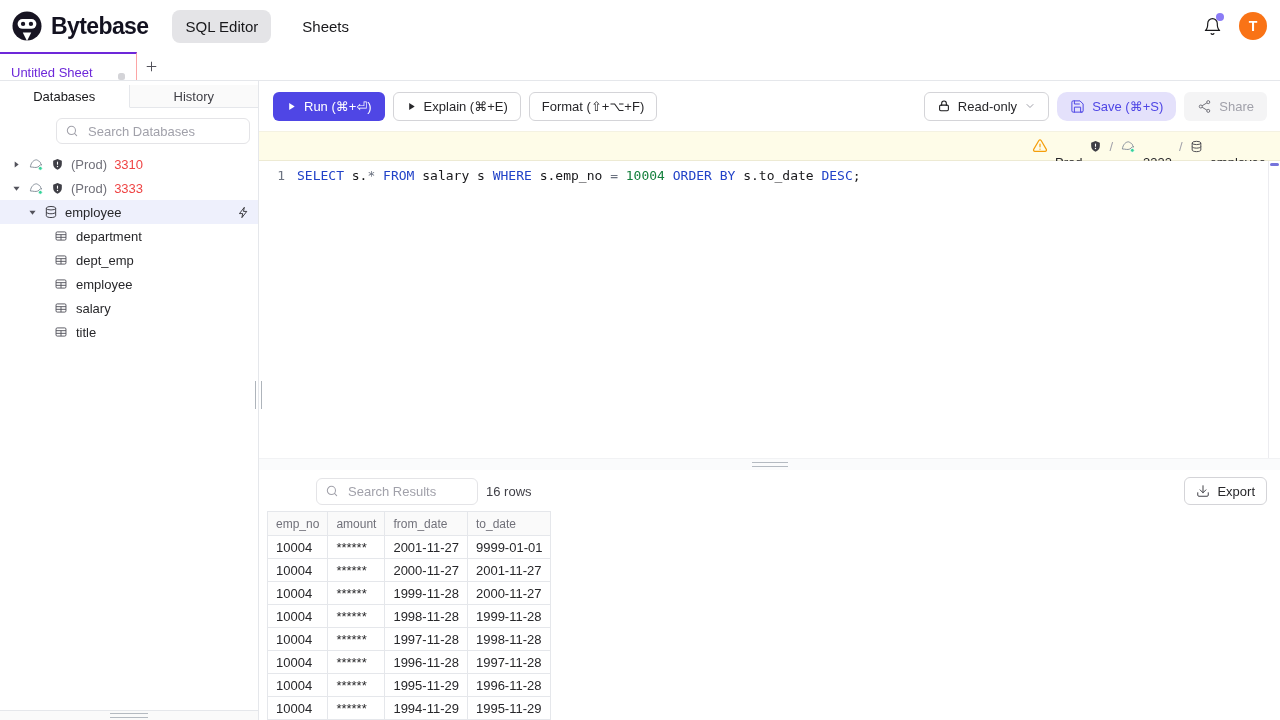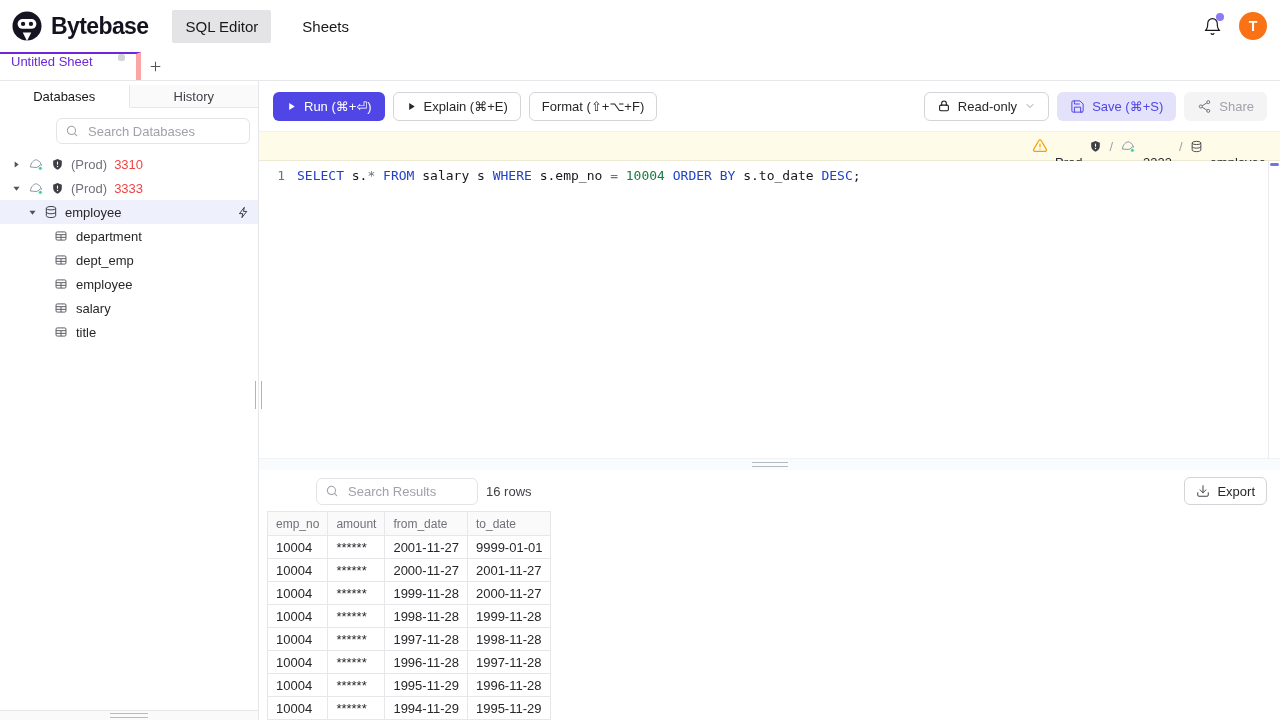--- a/index.html
+++ b/index.html
@@ -5,30 +5,30 @@
   * { box-sizing: border-box; }
   html,body { margin:0; padding:0; }
   body { font-family:"Liberation Sans", sans-serif; font-size:13px; color:#27272a; background:#fff; }
   .screen { position:relative; width:1280px; height:720px; overflow:hidden; background:#fff; }
 
   
   .topbar { height:52px; display:flex; align-items:center; padding:0 13px 0 12px; }
   .brand { display:flex; align-items:center; gap:9px; }
   .brand-name { font-size:23px; font-weight:800; letter-spacing:-0.6px; color:#131220; }
   .topnav { display:flex; align-items:center; gap:18px; margin-left:24px; }
-  .nav-chip { padding:8px 13px; border-radius:2px; font-size:15px; font-weight:500; color:#18181b; cursor:pointer; }
+  .nav-chip { padding:8px 13px; border-radius:8px; font-size:15px; font-weight:500; color:#18181b; cursor:pointer; }
   .nav-chip.active { background:#e4e4e7; }
   .top-right { margin-left:auto; display:flex; align-items:center; gap:16px; }
   .bell-wrap { position:relative; width:22px; height:22px; display:flex; align-items:center; justify-content:center; }
   .bell-dot { position:absolute; top:-2px; right:-1px; width:8px; height:8px; border-radius:50%; background:var(--notif-dot,#8b7cf6); }
   .avatar { width:28px; height:28px; border-radius:50%; background:var(--avatar-orange,#f97316); color:#fff; font-size:14px; font-weight:600; display:flex; align-items:center; justify-content:center; }
 
   
   .sheet-tabs { height:29px; display:flex; align-items:stretch; border-bottom:1px solid #e5e7eb; }
-  .sheet-tab { display:flex; align-items:flex-start; gap:25px; padding:0 11px; border-top:2px solid var(--tab-purple,#6d28d9); border-right:5px solid #fca5a5; color:var(--tab-purple,#6d28d9); font-size:13px; cursor:pointer; }
+  .sheet-tab { display:flex; align-items:flex-end; gap:25px; padding:0 11px; border-top:2px solid var(--tab-purple,#6d28d9); border-right:1px solid #fca5a5; color:var(--tab-purple,#6d28d9); font-size:13px; cursor:pointer; }
   .dirty-dot { width:7px; height:7px; border-radius:2.5px; background:#d4d4d8; }
   .add-tab { width:30px; display:flex; align-items:center; justify-content:center; cursor:pointer; }
 
   
   .workspace { display:flex; height:639px; }
 
   
   .sidebar { position:relative; width:259px; border-right:1px solid #e5e7eb; display:flex; flex-direction:column; padding-top:4px; background:#fff; }
   .side-tabs { display:flex; height:23px; background:#fafafa; border-bottom:1px solid #e5e7eb; }
   .side-tab { flex:1; display:flex; align-items:center; justify-content:center; font-size:13px; color:#3f3f46; cursor:pointer; }
@@ -52,21 +52,21 @@
   .hgrip { width:38px; height:5px; border-top:1px solid #b4bac1; border-bottom:1px solid #b4bac1; cursor:ns-resize; }
   .vgrip { position:absolute; right:-4px; top:300px; width:7px; height:28px; border-left:1px solid #aeb4bb; border-right:1px solid #aeb4bb; background:transparent; cursor:ew-resize; z-index:5; }
 
   
   .main { flex:1; display:flex; flex-direction:column; min-width:0; }
   .toolbar { height:50px; display:flex; align-items:center; padding:0 13px 0 14px; }
   .btn { display:inline-flex; align-items:center; gap:7px; height:29px; padding:0 12px; border-radius:6px; font-size:13px; font-weight:500; border:1px solid transparent; cursor:pointer; background:#fff; color:#27272a; white-space:nowrap; }
   .btn + .btn { margin-left:8px; }
   .btn-primary { background:var(--accent,#4f46e5); color:#fff; }
   .btn-outline { border-color:#d4d4d8; }
-  .btn-soft { background:var(--accent-soft,#e4e1fb); color:var(--accent,#4f46e5); }
+  .btn-soft { background:var(--accent-soft,#e4e1fb); color:var(--accent,#4f46e5);border-radius:10px; }
   .btn-ghost { background:#f4f4f5; color:#a1a1aa; }
   .toolbar-right { margin-left:auto; display:flex; align-items:center; }
 
   .banner { height:30px; background:var(--banner-bg,#fefce8); border-top:1px solid #f4f2e2; border-bottom:1px solid #edead3; display:flex; align-items:center; padding:0 14px; }
   .banner-msg { color:var(--banner-text,#a16207); font-size:13.5px; }
   .banner-crumbs { margin-left:auto; display:flex; align-items:center; gap:7px; }
   .crumb { color:#27272a; font-weight:500;margin-top:32px; }
   .crumb-sep { color:#a1a1aa; }
 
   .editor { position:relative; flex:1; font-family:"DejaVu Sans Mono", monospace; font-size:13px; padding-top:5px; background:#fff; }

